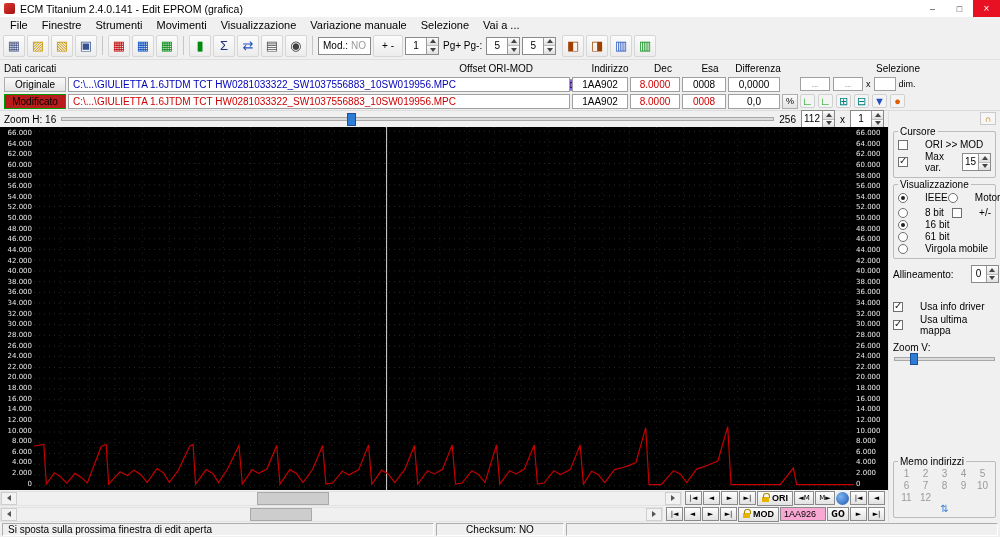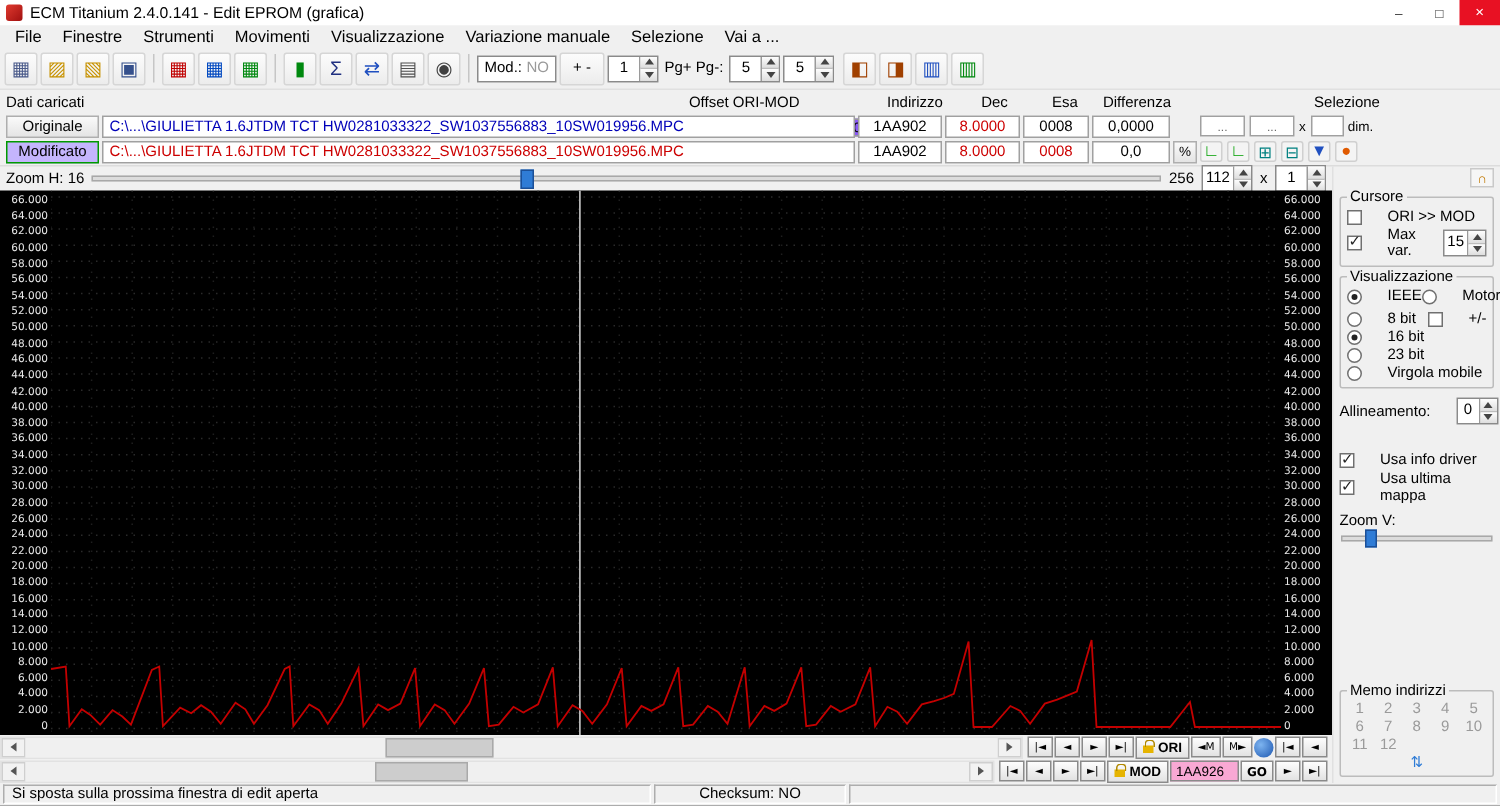--- a/index.html
+++ b/index.html
@@ -37,21 +37,21 @@
   
   .dati { height:51px; flex:none; padding:2px 4px 2px 4px; border-bottom:1px solid #dcdcdc; }
   .dati-header { height:13px; display:flex; align-items:center; font-size:10px; }
   .dh-title { width:200px; font-size:10px; }
   .dh-offset { margin-left:auto; display:flex; align-items:center; gap:3px; }
   .offset-box { width:46px; height:12px; background:#8b5cf6; border:1px solid #9a9a9a; font-size:9px; display:flex; align-items:center; justify-content:center;margin-top:32px; }
   .dh-col { text-align:center; font-size:10px; }
   .w-ind{width:56px;} .w-dec{width:50px;} .w-esa{width:44px;} .w-dif{width:52px;} .w-pct{width:16px;} .w-sel{width:196px;}
   .dati-row { height:16px; display:flex; align-items:center; gap:2px; margin-top:1px; }
   .row-label { width:62px; height:15px; border:1px solid #aeaeae; background:linear-gradient(#fafafa,#e4e4e4); display:flex; align-items:center; justify-content:center; font-size:10px; flex:none; }
-  .row-label.mod { background:#c4b5fd; border-color:#009a00; }
+  .row-label.mod { background:#b91c1c; border-color:#009a00; }
   .path-box { flex:1; height:15px; border:1px solid #a0a0a0; background:#fff; display:flex; align-items:center; padding:0 4px; font-size:10px; overflow:hidden; white-space:nowrap; }
   .val-box { height:15px; border:1px solid #a0a0a0; background:#fff; display:flex; align-items:center; justify-content:center; font-size:10px; flex:none; }
   .ori-text { color:#0000b8; } .mod-text { color:#cc0000; } .red-text{ color:#cc0000; }
   .pct-btn { width:16px; height:15px; border:1px solid #aeaeae; background:linear-gradient(#fafafa,#e4e4e4); font-size:9px; display:flex; align-items:center; justify-content:center; flex:none; }
   .sel-area { width:196px; display:flex; align-items:center; gap:3px; flex:none; font-size:9px; }
   .sel-box { height:14px; border:1px solid #a0a0a0; background:#fff; display:flex; align-items:center; justify-content:center; font-size:8px; color:#666; }
   .icon-area { width:196px; display:flex; align-items:center; gap:3px; flex:none; }
   .mini-icon { width:15px; height:14px; display:flex; align-items:center; justify-content:center; font-size:11px; border:1px solid #d0d0d0; background:#f4f4f4; border-radius:2px; }
 
   
@@ -510,21 +510,21 @@
               <span class="cb"></span>
               <span>+/-</span>
             </span>
         </div>
         <div class="row">
             <span class="rb sel"></span>
             <span>16 bit</span>
           </div>
         <div class="row">
             <span class="rb"></span>
-            <span>23 bit</span>
+            <span>61 bit</span>
           </div>
         <div class="row">
             <span class="rb"></span>
             <span>Virgola mobile</span>
           </div>
       </div>
 
       <div class="row" style="margin-top:6px">
         <span>Allineamento:</span>
         <span class="spin rp-spin" style="margin-left:auto">

